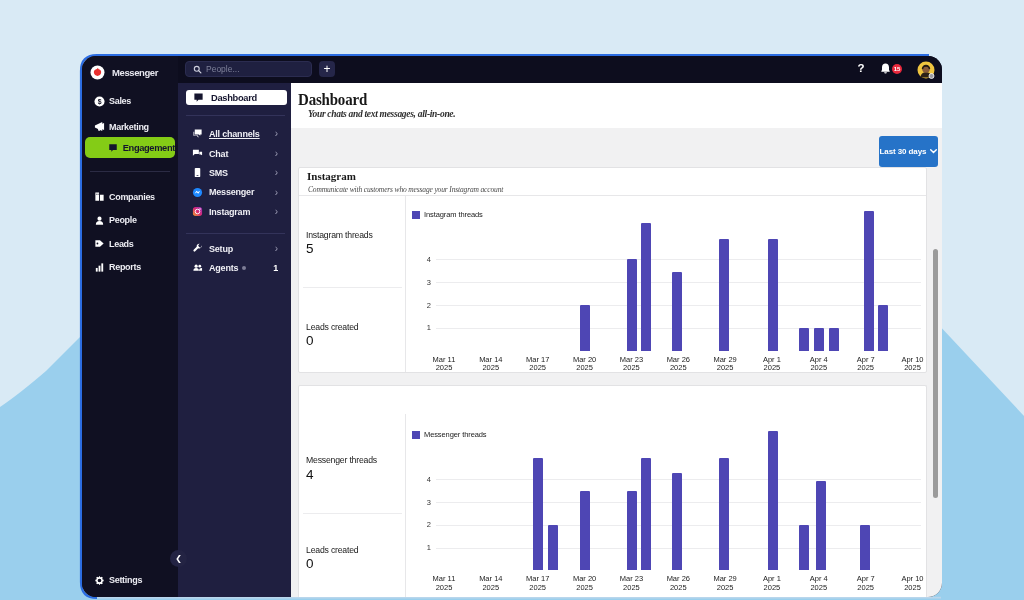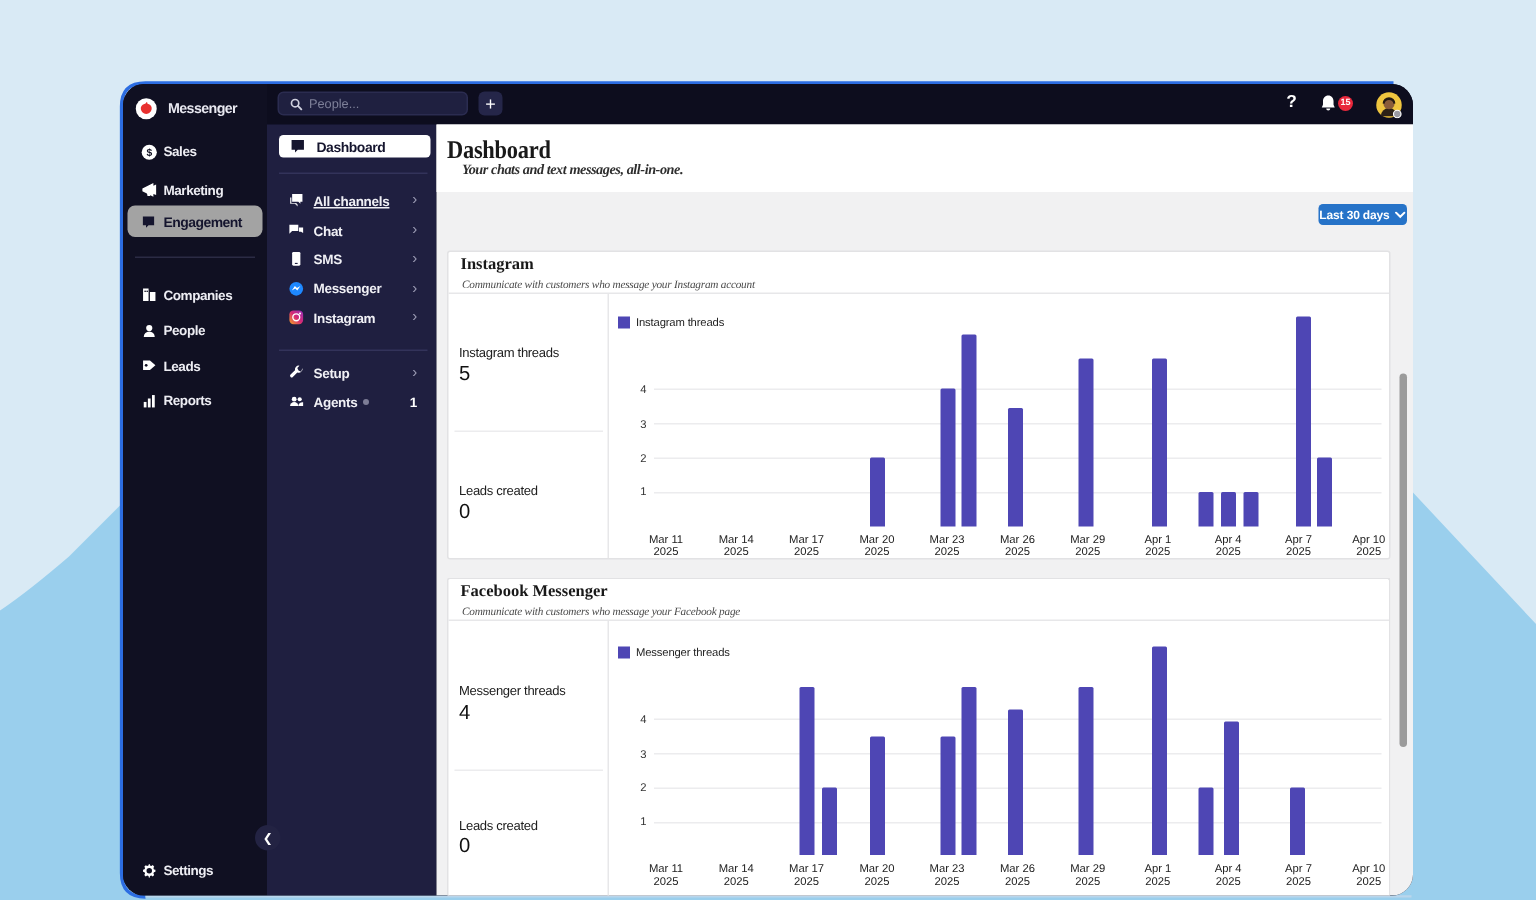--- a/index.html
+++ b/index.html
@@ -23,21 +23,21 @@
   .nav2 { position:absolute; left:8px; width:99px; height:15px; display:flex; align-items:center; color:#f0f0f5; font-size:9px; font-weight:700; letter-spacing:-0.2px;}
   .nav2 svg { margin:0 6px 0 6px; flex:0 0 auto;}
   .nav2 .chev { position:absolute; right:7px; color:#9a9ab3; font-size:10px; font-weight:400;}
   .hr2 { position:absolute; left:8px; width:99px; height:1px; background:#33335a;}
 
   
   #whitehead { position:absolute; left:0; top:0; width:651px; height:45px; background:#fff;}
   #whitehead h1 { position:absolute; left:7px; top:7px; font-family:"Liberation Serif", serif; font-size:17px; font-weight:700; color:#191919; letter-spacing:-0.2px; transform:scaleX(.88); transform-origin:left top;}
   #whitehead .sub { position:absolute; left:17px; top:26px; font-family:"Liberation Serif", serif; font-style:italic; font-size:9.5px; font-weight:700; letter-spacing:-0.3px; color:#2e2e2e;}
 
-  #lastdays { position:absolute; left:588px; top:53px; width:59px; height:14px; background:#2673c8; border-radius:3px; color:#fff; font-size:8px; font-weight:700; letter-spacing:-0.1px; display:flex; align-items:center; justify-content:center; gap:4px; white-space:nowrap;}
+  #lastdays { position:absolute; left:588px; top:53px; width:59px; height:31px; background:#2673c8; border-radius:3px; color:#fff; font-size:8px; font-weight:700; letter-spacing:-0.1px; display:flex; align-items:center; justify-content:center; gap:4px; white-space:nowrap;}
 
   .card { position:absolute; left:7px; width:629px; background:#fff; border:1px solid #e2e2e4; border-radius:2px;}
   .card .title { position:absolute; left:8px; top:2px; font-family:"Liberation Serif", serif; font-weight:700; font-size:11px; color:#191919;}
   .card .csub { position:absolute; left:9px; top:17px; font-family:"Liberation Serif", serif; font-style:italic; font-size:7.5px; letter-spacing:-0.15px; color:#4a4a4a;}
   .card .chead { position:absolute; left:0; top:0; width:100%; height:28px; border-bottom:1px solid #e7e7e9;}
   .vdiv { position:absolute; left:106px; top:28px; bottom:0; width:1px; background:#e7e7e9;}
   .stat-label { position:absolute; left:7px; font-size:8.7px; color:#202020; font-weight:400; letter-spacing:-0.2px;}
   .stat-num { position:absolute; left:7px; font-size:13.5px; color:#111; }
   .stat-hr { position:absolute; left:4px; width:99px; height:1px; background:#ececee;}
 
@@ -98,21 +98,21 @@
       <span style="color:#e8e8f0; font-size:9.5px; font-weight:700; letter-spacing:-0.4px; margin-left:7px;">Messenger</span>
     </div>
     <div class="nav1" style="top:37px;"><svg width="11" height="11" viewBox="0 0 24 24">
           <circle cx="12" cy="12" r="11" fill="#fff"></circle>
           <text x="12" y="17" font-size="15" font-weight="bold" fill="#101022" text-anchor="middle" font-family="Liberation Sans, sans-serif">$</text>
         </svg>Sales</div>
     <div class="nav1" style="top:60px;align-items:flex-end;"><svg width="11" height="11" viewBox="0 0 24 24">
           <path fill="#fff" d="M2 10 L18 2 v20 L2 14 z M18 6 l4-1.5 v15 L18 18 z"></path>
           <path fill="#fff" d="M8 14 l1.5 7 h4 l-1.5-6z"></path>
         </svg>Marketing</div>
-    <div class="abs" style="left:3px; top:81px; width:90px; height:21px; background:#a3a3a3; border-radius:5px; display:flex; align-items:center; color:#15152e; font-size:9.3px; font-weight:700; letter-spacing:-0.35px;">
+    <div class="abs" style="left:3px; top:81px; width:90px; height:21px; background:#84cc16; border-radius:5px; display:flex; align-items:center; color:#15152e; font-size:9.3px; font-weight:700; letter-spacing:-0.35px;justify-content:flex-end;">
       <svg width="10" height="10" viewBox="0 0 24 24" style="margin:0 5px 0 9px;">
           <path fill="#15152e" d="M3 3 h18 v14 h-9 l-4 4 v-4 H3z"></path>
         </svg>Engagement
     </div>
     <div class="hr1" style="top:115px;"></div>
     <div class="nav1" style="top:132.5px;"><svg width="11" height="11" viewBox="0 0 24 24">
           <path fill="#fff" d="M3 3 h8 v18 h-8z M13 8 h8 v13 h-8z"></path>
           <rect x="5" y="6" width="2" height="2" fill="#101022"></rect>
           <rect x="8" y="6" width="2" height="2" fill="#101022"></rect>
         </svg>Companies</div>
@@ -231,24 +231,20 @@
         <div class="bar" style="left:420.0px; top:70.9px; height:111.7px;"></div>
         <div class="bar" style="left:469.4px; top:70.9px; height:111.7px;"></div>
         <div class="bar" style="left:499.5px; top:159.8px; height:22.8px;"></div>
         <div class="bar" style="left:514.5px; top:159.8px; height:22.8px;"></div>
         <div class="bar" style="left:530.0px; top:159.8px; height:22.8px;"></div>
         <div class="bar" style="left:565.0px; top:43.1px; height:139.5px;"></div>
         <div class="bar" style="left:579.0px; top:137.0px; height:45.6px;"></div>
       </div>
 
     <div class="card" id="card2" style="top:302px; height:213px; border-bottom:none;">
-      <div class="chead">
-          <div class="title">Facebook Messenger</div>
-          <div class="csub">Communicate with customers who message your Facebook page</div>
-        </div>
       <div class="vdiv"></div>
       <div class="stat-label" style="top:69px;">Messenger threads</div>
       <div class="stat-num" style="top:81px;">4</div>
       <div class="stat-hr" style="top:127px;"></div>
       <div class="stat-label" style="top:159px;">Leads created</div>
       <div class="stat-num" style="top:170px;">0</div>
       <div class="legend" style="left:113px; top:44px;"><span class="sq"></span>Messenger threads</div>
     <div class="grid" style="left:137px; width:485px; top:161.5px;"></div>
         <div class="ylab" style="left:112px; top:157.0px;">1</div>
         <div class="grid" style="left:137px; width:485px; top:138.8px;"></div>

